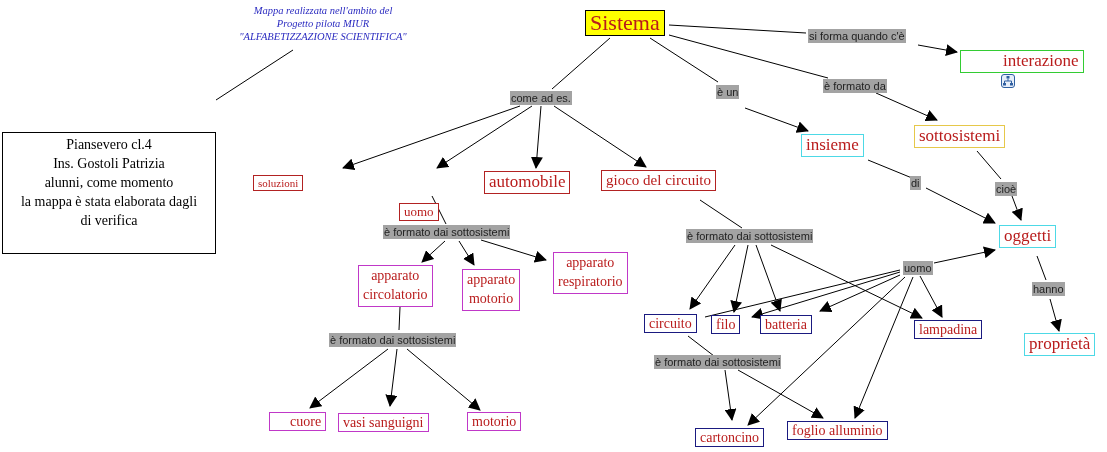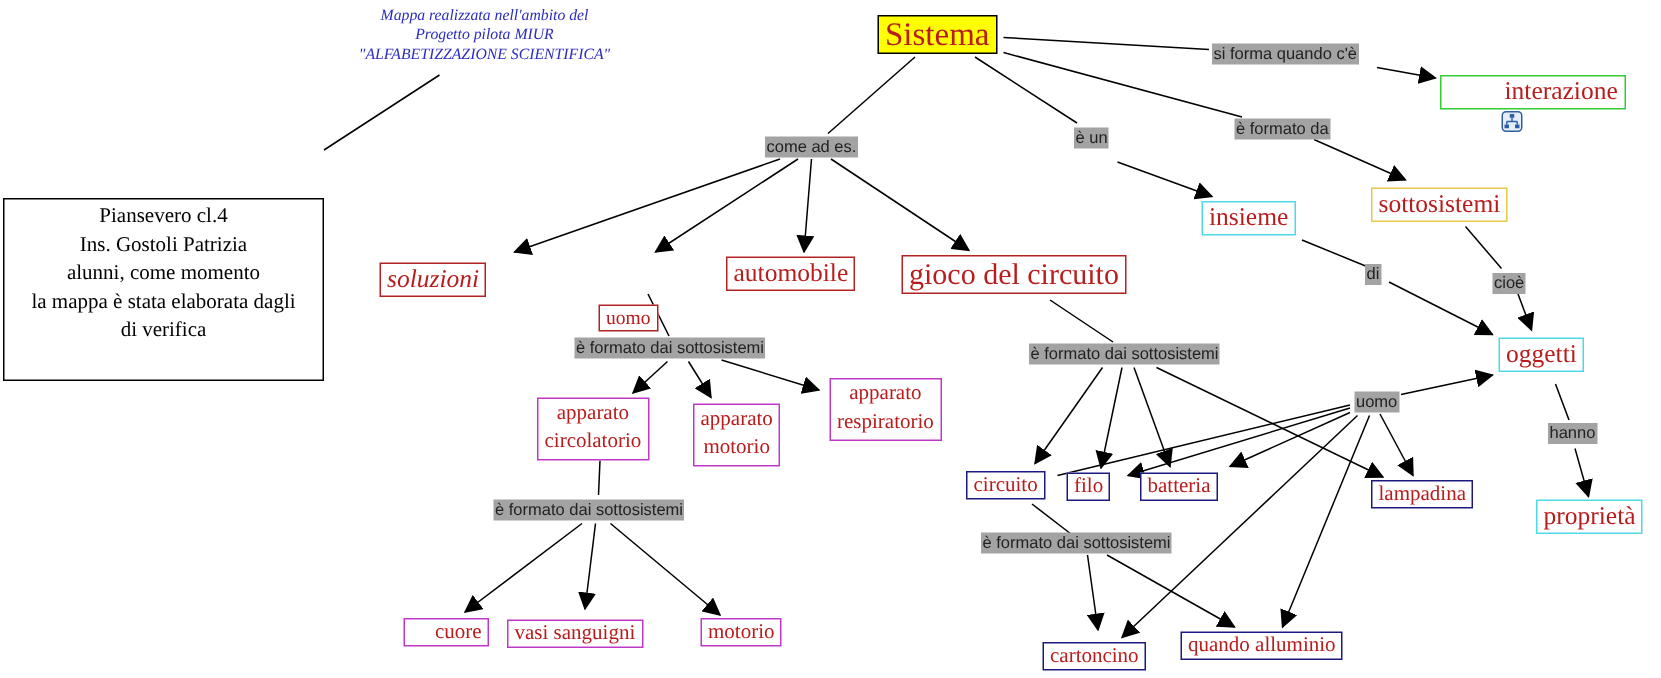--- a/index.html
+++ b/index.html
@@ -141,24 +141,24 @@
       <line x1="9.5" y1="6" x2="9.5" y2="8" stroke="#2f5fa0" stroke-width="1"></line>
       <rect x="1" y="8" width="3" height="2.5" fill="#2f5fa0"></rect>
       <rect x="8" y="8" width="3" height="2.5" fill="#2f5fa0"></rect>
     </svg>
   </div>
   <div class="node med" style="left:914px; top:125px; border-color:#e6c84a; font-size:17px;">sottosistemi</div>
   <div class="node med" style="left:801px; top:134px; border-color:#4dd9e6; font-size:17px;">insieme</div>
   <div class="node med" style="left:999px; top:225px; border-color:#4dd9e6; font-size:17px;">oggetti</div>
   <div class="node med" style="left:1024px; top:333px; border-color:#4dd9e6; font-size:17px;">proprietà</div>
 
-  <div class="node med" style="left:253px; top:175px; border-color:#b22222; font-size:17px;font-style:italic;">soluzioni</div>
+  <div class="node med" style="left:253px; top:175px; border-color:#b22222; font-size:11px;">soluzioni</div>
   <div class="node med" style="left:399px; top:174px; border-color:#b22222; font-size:13px;margin-top:29px;">uomo</div>
   <div class="node med" style="left:484px; top:171px; border-color:#b22222; font-size:17px;">automobile</div>
-  <div class="node med" style="left:601px; top:170px; border-color:#b22222; font-size:20px;">gioco del circuito</div>
+  <div class="node med" style="left:601px; top:170px; border-color:#b22222; font-size:15px;">gioco del circuito</div>
 
   <div class="node sm multi" style="left:358px; top:265px; border-color:#c038c8;">
     <div>apparato</div>
     <div>circolatorio</div>
   </div>
   <div class="node sm multi" style="left:462px; top:269px; border-color:#c038c8;">
     <div>apparato</div>
     <div>motorio</div>
   </div>
   <div class="node sm multi" style="left:553px; top:252px; border-color:#c038c8;">
@@ -167,15 +167,15 @@
   </div>
   <div class="node sm" style="left:269px; top:412px; border-color:#c038c8;padding-left:20px;">cuore</div>
   <div class="node sm" style="left:338px; top:413px; border-color:#c038c8;">vasi sanguigni</div>
   <div class="node sm" style="left:467px; top:412px; border-color:#c038c8;">motorio</div>
 
   <div class="node sm" style="left:644px; top:314px; border-color:#1a1a80;">circuito</div>
   <div class="node sm" style="left:711px; top:315px; border-color:#1a1a80;">filo</div>
   <div class="node sm" style="left:760px; top:315px; border-color:#1a1a80;">batteria</div>
   <div class="node sm" style="left:914px; top:320px; border-color:#1a1a80;">lampadina</div>
   <div class="node sm" style="left:695px; top:428px; border-color:#1a1a80;">cartoncino</div>
-  <div class="node sm" style="left:787px; top:421px; border-color:#1a1a80;">quando alluminio</div>
+  <div class="node sm" style="left:787px; top:421px; border-color:#1a1a80;">foglio alluminio</div>
 
 </div>
 
 </body></html>

